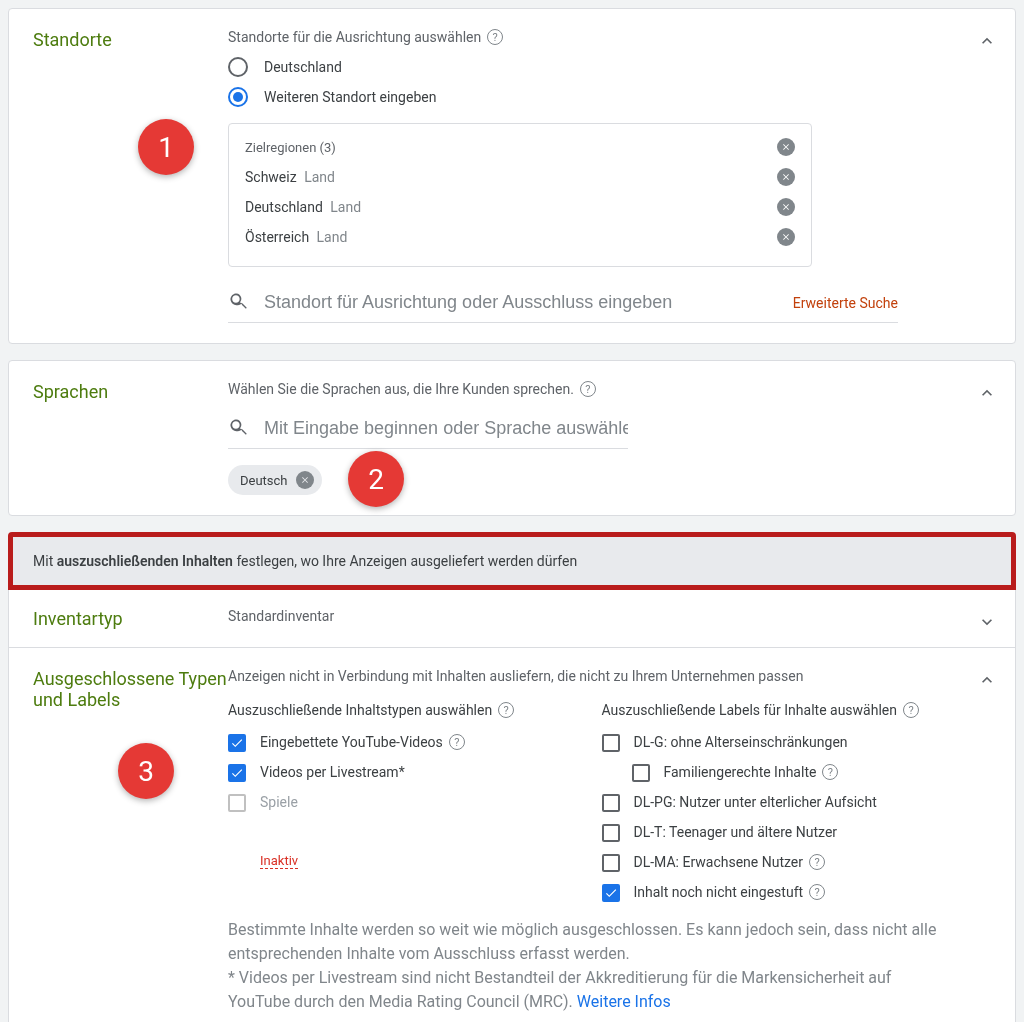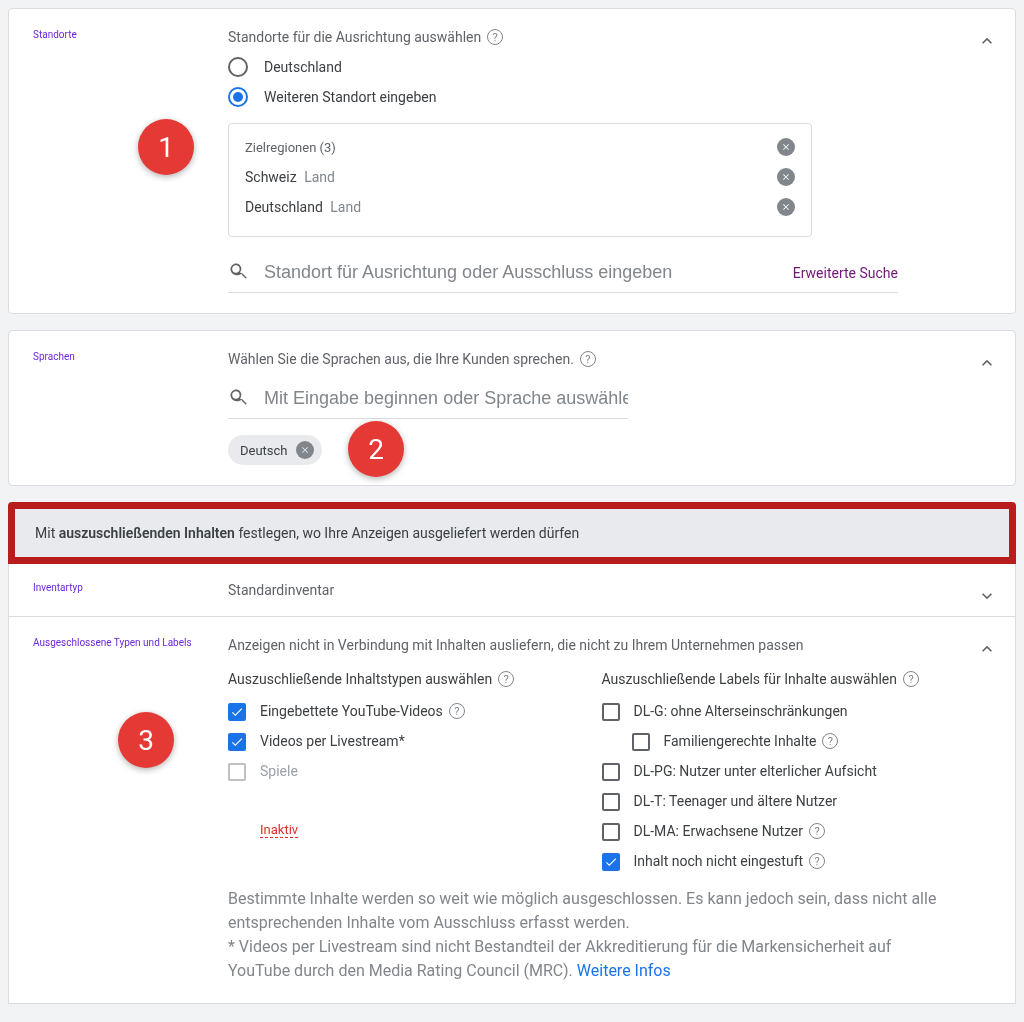--- a/index.html
+++ b/index.html
@@ -12,21 +12,21 @@
     width: 1024px;
   }
   .card {
     background: #fff;
     border-radius: 4px;
     border: 1px solid #dadce0;
     margin-bottom: 16px;
     position: relative;
   }
   .card-body { padding: 20px 24px; display: flex; position: relative; }
-  .label-col { width: 195px; flex-shrink: 0; color: #6d28d9; font-size: 10px; padding-top: 0; }
+  .label-col { width: 195px; flex-shrink: 0; color: #4d7c0f; font-size: 18px; padding-top: 0; }
   .content-col { flex: 1; min-width: 0; padding-right: 40px; position: relative; }
   .chevron {
     position: absolute;
     right: 16px;
     top: 20px;
     width: 24px; height: 24px;
     display: flex; align-items: center; justify-content: center;
     color: #5f6368;
     cursor: pointer;
   }
@@ -78,21 +78,21 @@
     border-bottom: 1px solid #dadce0;
     padding: 8px 0;
     width: 670px;
   }
   .search-icon { color: #5f6368; margin-right: 16px; }
   .search-input {
     flex: 1; border: none; outline: none;
     font-size: 18px; color: #3c4043; background: transparent;
   }
   .search-input::placeholder { color: #80868b; }
-  .adv-link { color: #701a75; margin-left: 24px; cursor: pointer; }
+  .adv-link { color: #c2410c; margin-left: 24px; cursor: pointer; }
 
   .chip {
     display: inline-flex; align-items: center;
     background: #e8eaed;
     border-radius: 16px;
     padding: 6px 8px 6px 12px;
     font-size: 13px;
     margin-top: 16px;
   }
   .chip-close {
@@ -114,21 +114,21 @@
     display: flex; align-items: center; justify-content: center;
     box-shadow: 0 2px 6px rgba(0,0,0,0.3);
     z-index: 10;
   }
 
   .section-header {
     background: #e8eaed;
     padding: 16px 20px;
     font-size: 14px;
     color: #3c4043;
-    border: 7px solid #b91c1c;
+    border: 5px solid #b91c1c;
     border-radius: 4px 4px 0 0;
   }
   .section-header b { font-weight: 600; }
   .inventory-row {
     background: #fff;
     border: 1px solid #dadce0;
     border-top: none;
     padding: 18px 24px;
     display: flex;
     position: relative;
@@ -217,20 +217,28 @@
             </span>
         </div>
         <div class="target-row">
           <span><span class="tname">Deutschland</span> <span class="ttype">Land</span></span>
           <span class="circle-close">
               <svg viewBox="0 0 24 24">
                 <path d="M19 6.41 17.59 5 12 10.59 6.41 5 5 6.41 10.59 12 5 17.59 6.41 19 12 13.41 17.59 19 19 17.59 13.41 12z"></path>
               </svg>
             </span>
         </div>
+        <div class="target-row">
+          <span><span class="tname">Österreich</span> <span class="ttype">Land</span></span>
+          <span class="circle-close">
+              <svg viewBox="0 0 24 24">
+                <path d="M19 6.41 17.59 5 12 10.59 6.41 5 5 6.41 10.59 12 5 17.59 6.41 19 12 13.41 17.59 19 19 17.59 13.41 12z"></path>
+              </svg>
+            </span>
+        </div>
       </div>
 
       <div class="search-row">
         <span class="search-icon">
           <svg width="20" height="20" viewBox="0 0 24 24" fill="#5f6368">
               <path d="M15.5 14h-.79l-.28-.27a6.471 6.471 0 001.57-5.34C15.27 5.01 12.39 2.5 9.12 3.05 5.01 3.73 2.5 7.61 3.05 10.88c.68 4.11 4.56 6.62 7.83 6.07a6.471 6.471 0 005.34-1.57l.27.28v.79l5 4.99L22.49 20l-4.99-5zm-6 0C7.01 14 5 11.99 5 9.5S7.01 5 9.5 5 14 7.01 14 9.5 11.99 14 9.5 14z"></path>
             </svg>
         </span>
         <input class="search-input" placeholder="Standort für Ausrichtung oder Ausschluss eingeben" style="">
         <span class="adv-link">Erweiterte Suche</span>

